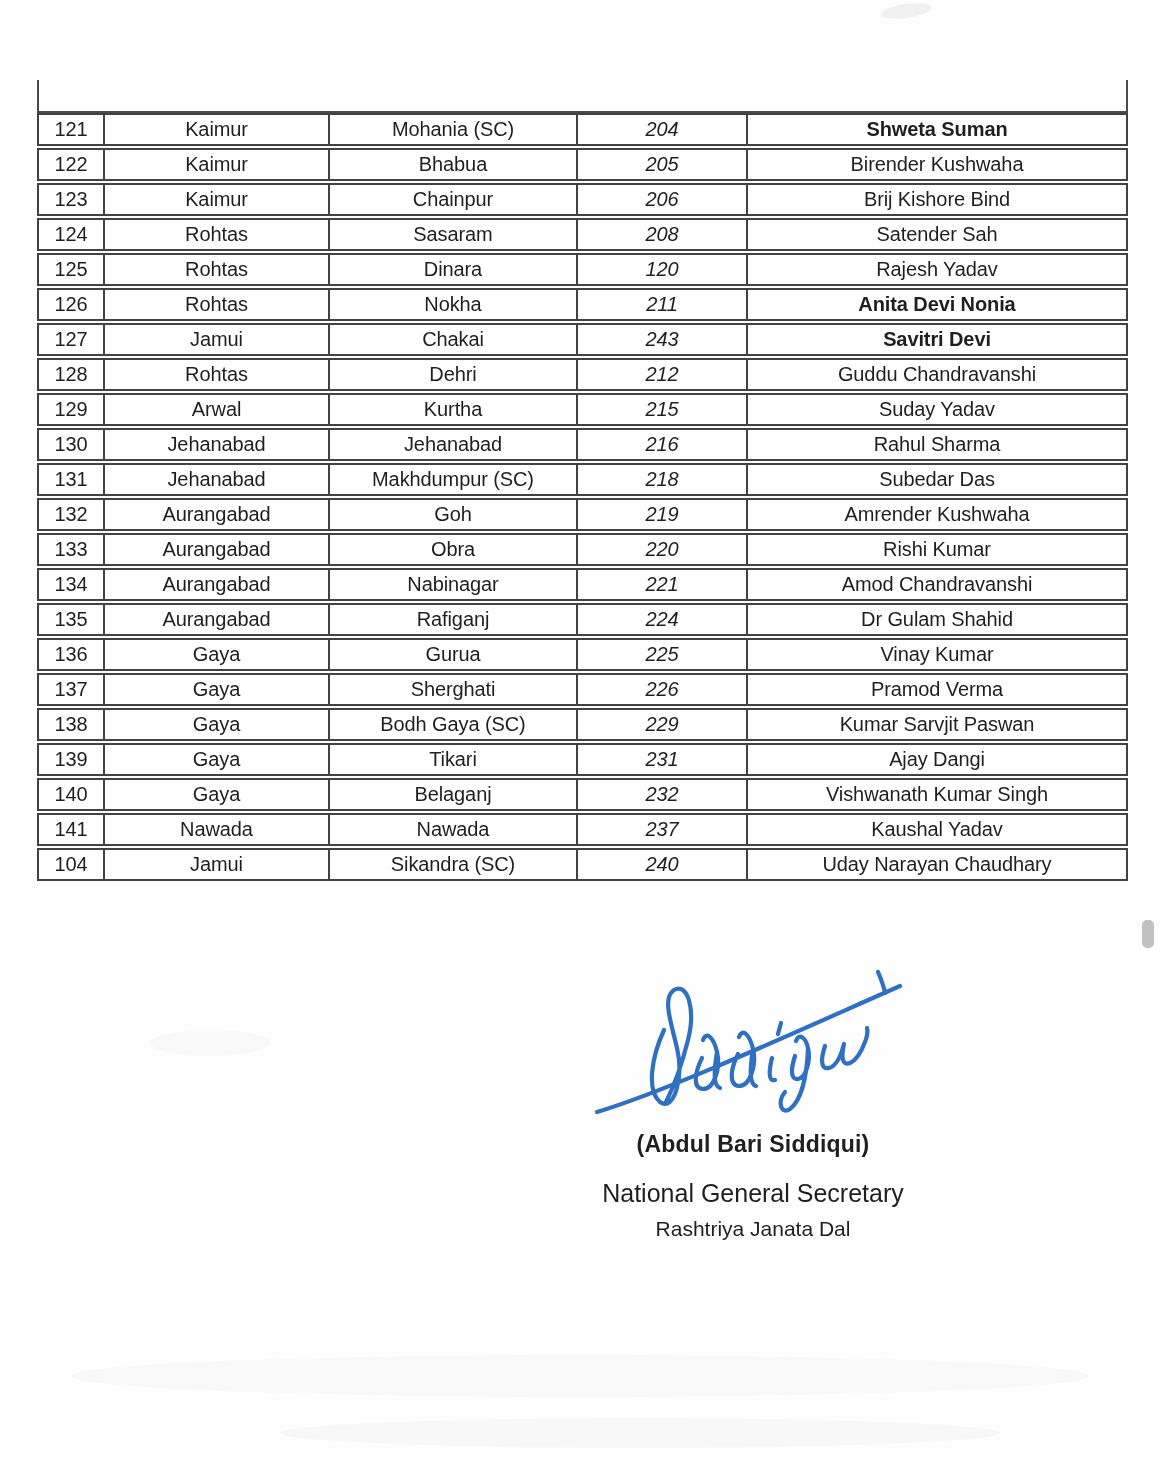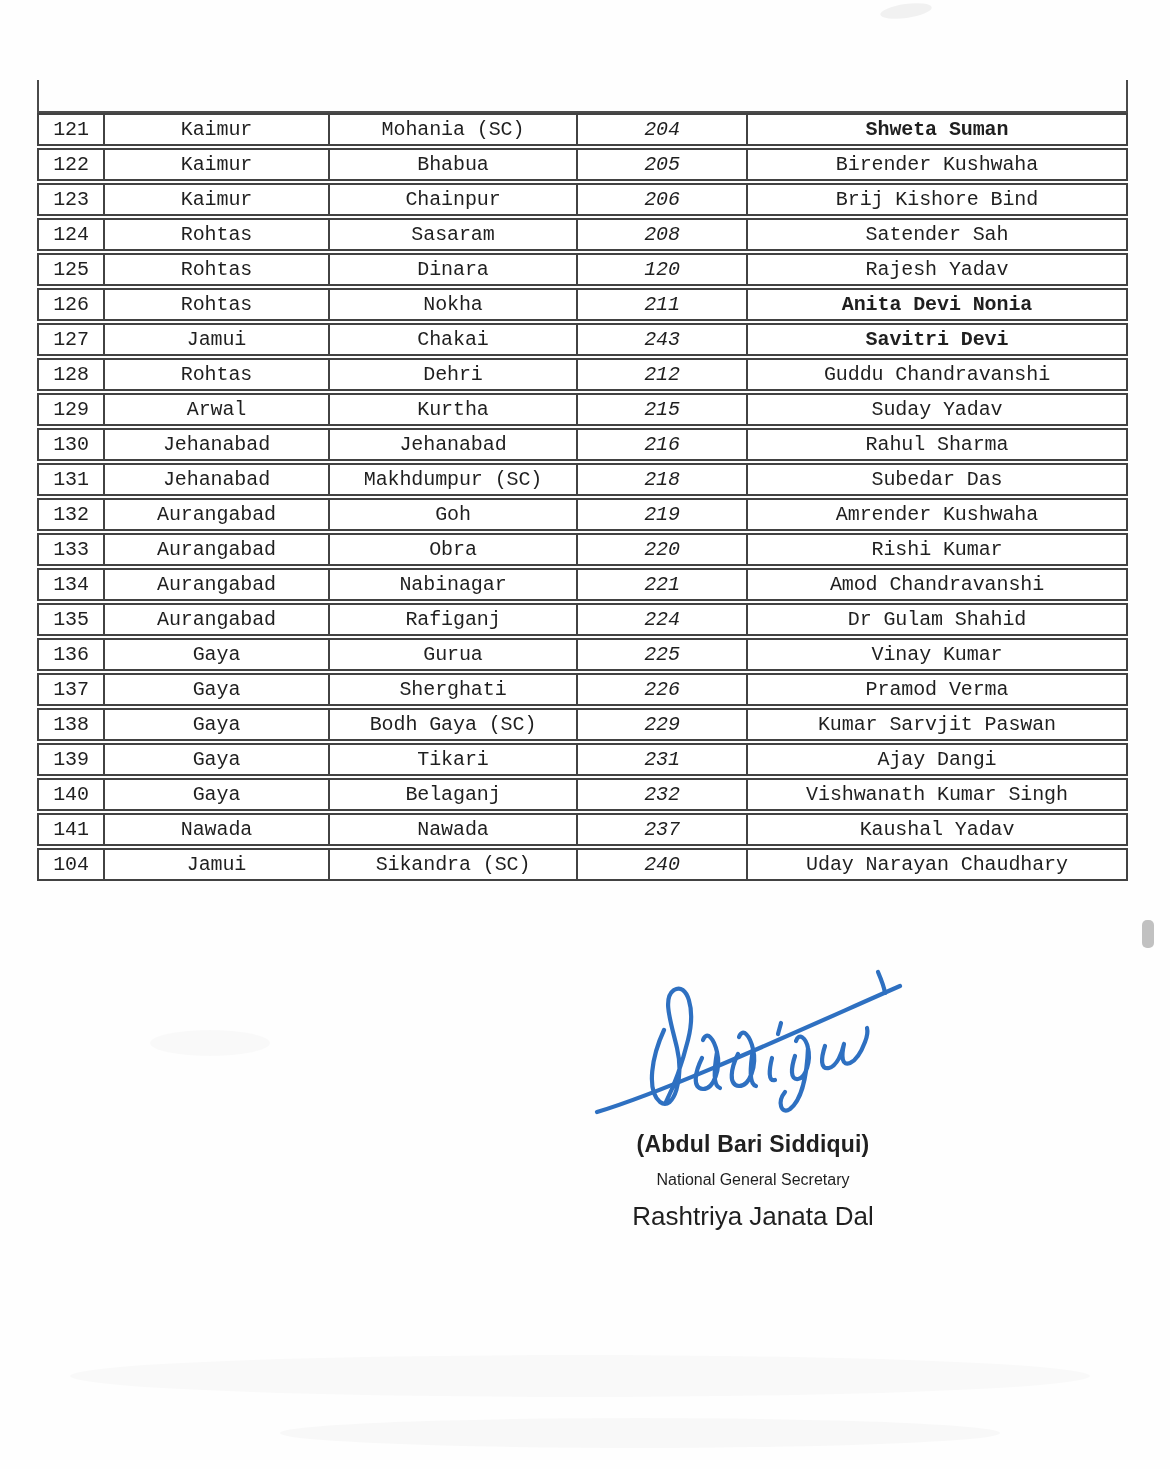--- a/index.html
+++ b/index.html
@@ -19,21 +19,21 @@
 
   
   .partial-row{
     position:absolute;left:37px;top:80px;width:1087px;height:31px;
     border-left:2px solid #4a4a4a;border-right:2px solid #4a4a4a;border-bottom:2px solid #4a4a4a;
   }
 
   .tbl-wrap{position:absolute;left:37px;top:111px;}
   table.candidates{
     border-collapse:separate;border-spacing:0 2px;
-    table-layout:fixed;width:1091px;font-family:Liberation Mono, monospace;
+    table-layout:fixed;width:1091px;
   }
   table.candidates td{
     border-top:2px solid #424242;
     border-bottom:2px solid #424242;
     border-right:2px solid #424242;
     height:29px;padding:0 4px;
     text-align:center;vertical-align:middle;
     font-size:20px;letter-spacing:-0.1px;
     overflow:hidden;white-space:nowrap;
     background:#fff;
@@ -43,22 +43,22 @@
   td.bold{font-weight:bold;}
 
   .signature-block{position:absolute;left:580px;top:958px;width:340px;height:160px;}
   .signature-block svg{display:block;width:100%;height:100%;}
 
   .sig-text{
     position:absolute;left:523px;top:1126px;width:460px;
     text-align:center;line-height:36px;
   }
   .sig-name{font-size:23px;font-weight:bold;letter-spacing:0.2px;}
-  .sig-title{font-size:16px;}
-  .sig-org{font-size:26px;}
+  .sig-title{font-size:25px;margin-top:13px;}
+  .sig-org{font-size:21px;}
 </style>
 </head>
 <body>
 
 <div class="smudge tr"></div>
 <div class="smudge edge"></div>
 <div class="smudge b1"></div>
 <div class="smudge b2"></div>
 <div class="smudge mid"></div>
 

